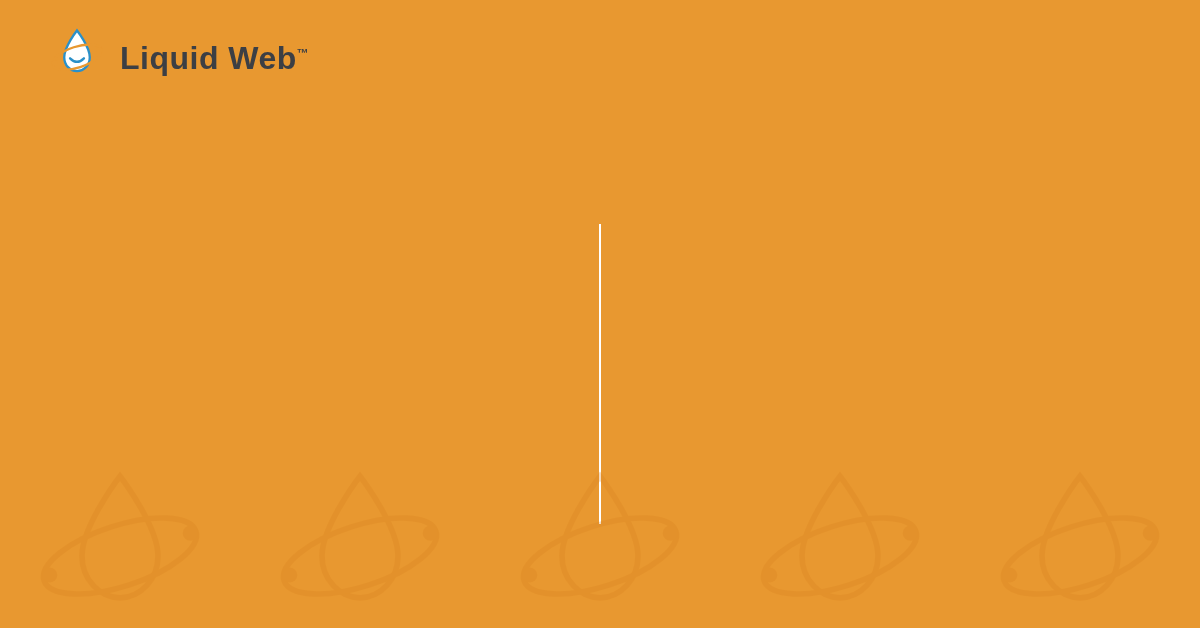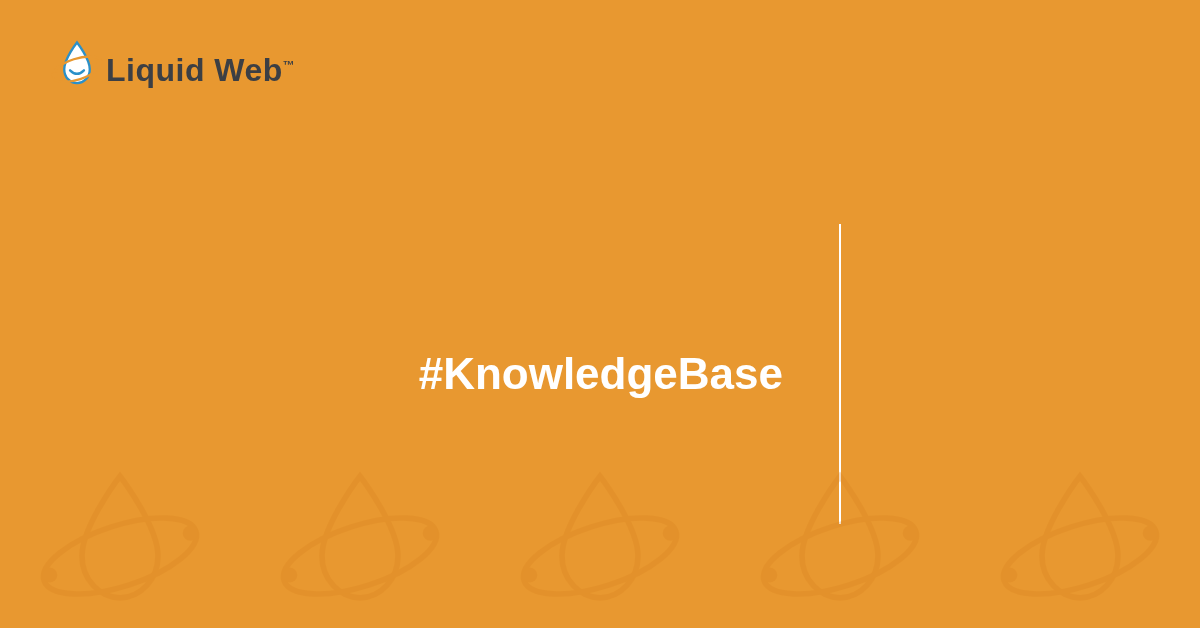--- a/index.html
+++ b/index.html
@@ -8,26 +8,26 @@
     height: 628px;
     background: #e89830;
     position: relative;
     overflow: hidden;
     font-family: -apple-system, BlinkMacSystemFont, "Segoe UI", Arial, sans-serif;
   }
 
   
   .logo-wrap {
     position: absolute;
-    top: 40px;
+    top: 28px;
     left: 48px;
     height: 60px;
     display: flex;
     align-items: center;
-    gap: 0;
+    gap: 14px;
   }
   .logo-mark { width: 58px; height: 58px; }
   .logo-text {
     font-size: 32px;
     font-weight: 700;
     color: #3c3f44;
     letter-spacing: 0.5px;
   }
   .logo-tm {
     font-size: 12px;
@@ -109,23 +109,20 @@
       <circle cx="12" cy="62" r="5" fill="#e89830"></circle>
       <circle cx="88" cy="40" r="5" fill="#e89830"></circle>
     </svg>
   </span>
   <span class="logo-text">
     <span>Liquid Web</span><span class="logo-tm">™</span>
   </span>
 </div>
 
 <div class="content">
-  <div class="left">
-    <div class="hashtag">#KnowledgeBase</div>
-  </div>
   <div class="divider"></div>
 </div>
 
 <div class="watermark">
   <span>
     <svg viewBox="0 0 100 100">
         <path d="M50 8 C50 8 30 34 30 50 C30 62 39 72 50 72 C61 72 70 62 70 50 C70 34 50 8 50 8 Z" fill="none" stroke="#d8821f" stroke-width="3"></path>
         <ellipse cx="50" cy="50" rx="42" ry="16" fill="none" stroke="#d8821f" stroke-width="3" transform="rotate(-18 50 50)"></ellipse>
         <circle cx="13" cy="60" r="4" fill="#d8821f"></circle>
         <circle cx="87" cy="38" r="4" fill="#d8821f"></circle>

